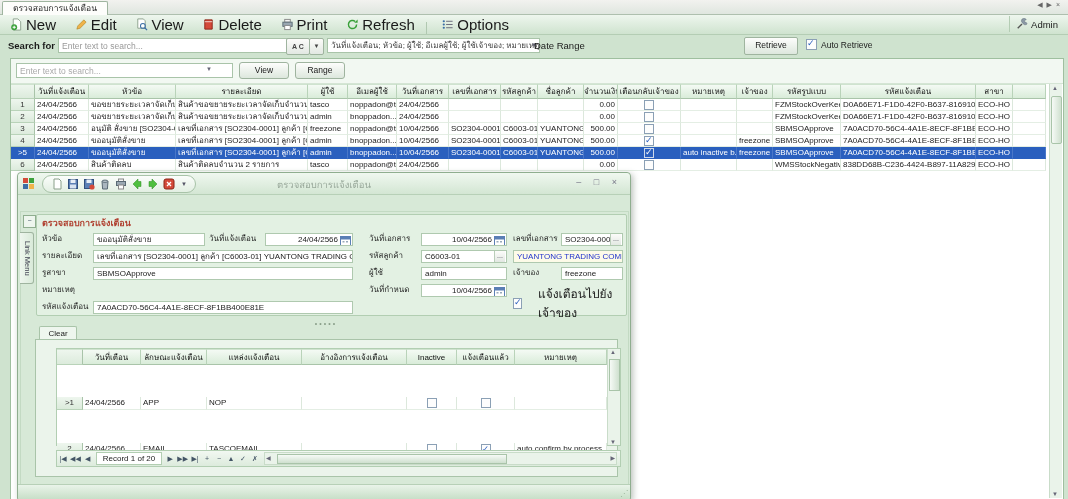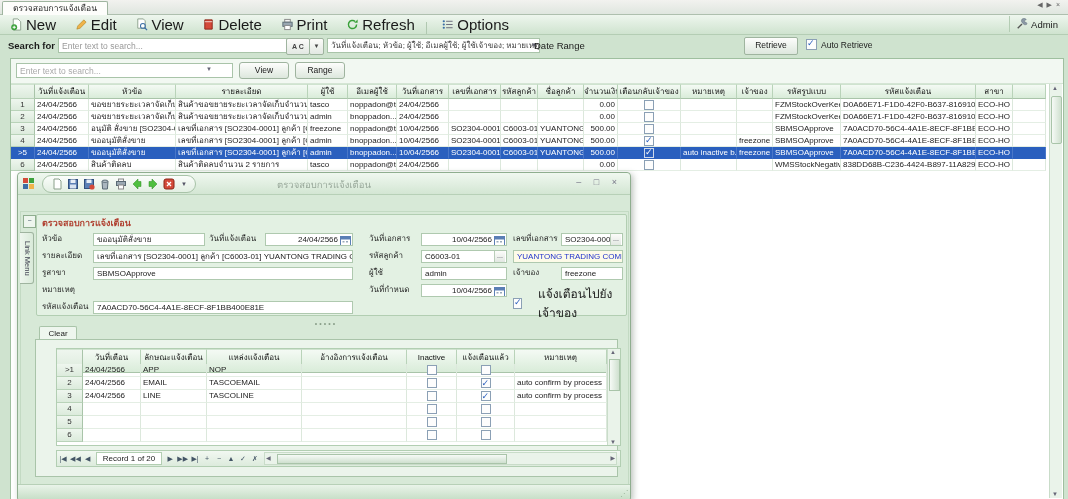--- a/index.html
+++ b/index.html
@@ -81,23 +81,23 @@
   .fi .cal{position:absolute;right:1px;top:1px;}
   .fi .dots{position:absolute;right:1px;top:0;width:10px;height:11px;background:linear-gradient(#fcfcfa,#e2e8e2);border-left:1px solid #b9cdb9;font-size:7px;line-height:9px;text-align:center;color:#445;}
   .fi.linkname{background:#fdfbe8;color:#2233cc;}
   .dlg-check{position:absolute;display:flex;align-items:center;gap:16px;font-size:12px;}
   .splitter{position:absolute;left:260px;top:108px;width:90px;text-align:center;font-size:7px;color:#8aa08a;letter-spacing:2px;}
   .detail-tab{position:absolute;left:18px;top:114px;width:36px;height:14px;background:#eef6ee;border:1px solid #a9c4a9;border-bottom:none;border-radius:2px 2px 0 0;font-size:8px;text-align:center;line-height:14px;}
   .detail-panel{position:absolute;left:14px;top:127px;width:581px;height:136px;background:#ebf4eb;border:1px solid #a9c4a9;}
   .dgrid-wrap{position:absolute;left:20px;top:8px;width:563px;height:96px;background:#fff;border:1px solid #b2ceb2;}
   .dg-vscroll{position:absolute;right:0;top:0;width:12px;height:100%;background:#eaf3ea;border-left:1px solid #c9dcc9;}
   .dg-vscroll .thumb{position:absolute;left:1px;top:10px;width:9px;height:30px;background:linear-gradient(90deg,#f6faf6,#cfe0cf);border:1px solid #a9c4a9;}
-  .dgrid .g-row{height:13px;}
+  .dgrid .g-row{height:13px;margin-top:33px;}
   .dgrid .g-c{height:13px;line-height:12px;}
-  .dgrid .g-h{height:24px;line-height:15px;}
+  .dgrid .g-h{height:16px;line-height:15px;}
   .navigator{position:absolute;left:20px;top:110px;width:563px;height:15px;background:linear-gradient(#f2f8f2,#dcebdc);border:1px solid #b2ceb2;font-size:7px;display:flex;align-items:center;}
   .nav-b{display:inline-block;min-width:10px;text-align:center;color:#456;padding:0 1px;}
   .nav-text{display:inline-block;background:#fff;border:1px solid #b2ceb2;font-size:8px;padding:0 6px;height:11px;line-height:11px;color:#222;margin:0 2px;}
   .nav-hscroll{position:relative;flex:1;height:11px;background:#eaf3ea;border:1px solid #c9dcc9;margin:0 3px;}
   .nav-hscroll .thumb{position:absolute;left:2px;top:1px;width:65%;height:8px;background:linear-gradient(#f6faf6,#cfe0cf);border:1px solid #a9c4a9;}
   .nav-hscroll .ar{position:absolute;top:1px;font-size:6px;color:#667;}
   .dlg-status{position:absolute;left:0;bottom:0;width:100%;height:14px;background:linear-gradient(#e9f4e9,#c8dfc8);border-top:1px solid #b7d0b7;border-radius:0 0 2px 2px;}
   .grip{position:absolute;right:2px;bottom:1px;font-size:8px;color:#9ab59a;}
 </style>
 </head>

